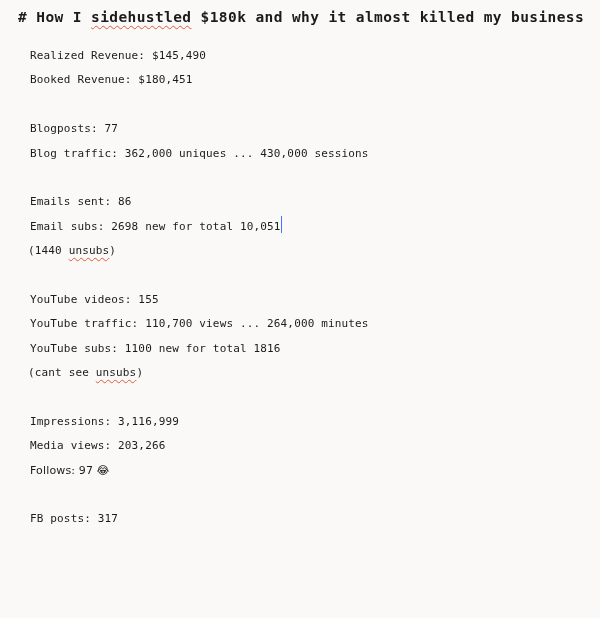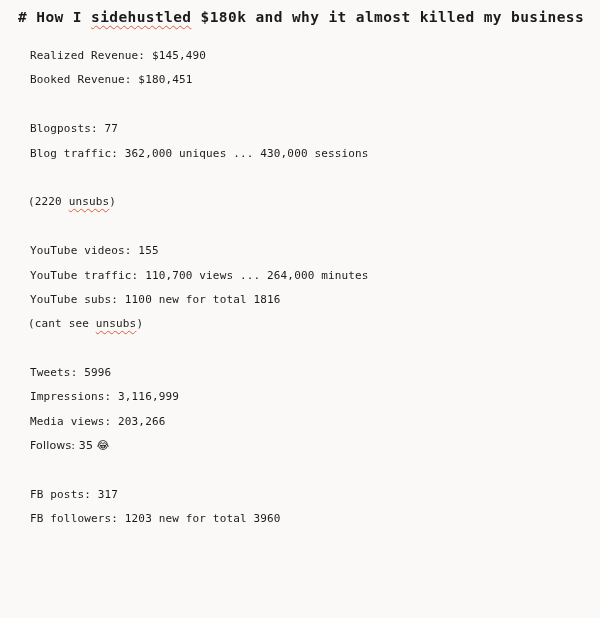--- a/index.html
+++ b/index.html
@@ -78,29 +78,29 @@
   <div class="title-line"><span class="hash"># </span><span>How I </span><span class="spell">sidehustled</span><span> $180k and why it almost killed my business</span></div>
 
   <div class="body-area">
 
     <div class="line">Realized Revenue: $145,490</div>
     <div class="line">Booked Revenue: $180,451</div>
     <div class="line blank"></div>
     <div class="line">Blogposts: 77</div>
     <div class="line">Blog traffic: 362,000 uniques ... 430,000 sessions</div>
     <div class="line blank"></div>
-    <div class="line indent-note"><span>(2220 </span><span class="spell">unsubs</span><span>)</span></div>
+    <div class="line">Emails sent: 86</div>
+    <div class="line"><span>Email subs: 2698 new for total 10,051</span><span class="caret"></span></div>
+    <div class="line indent-note"><span>(1440 </span><span class="spell">unsubs</span><span>)</span></div>
     <div class="line blank"></div>
     <div class="line">YouTube videos: 155</div>
     <div class="line">YouTube traffic: 110,700 views ... 264,000 minutes</div>
     <div class="line">YouTube subs: 1100 new for total 1816</div>
     <div class="line indent-note"><span>(cant see </span><span class="spell">unsubs</span><span>)</span></div>
     <div class="line blank"></div>
-    <div class="line">Tweets: 5996</div>
     <div class="line">Impressions: 3,116,999</div>
     <div class="line">Media views: 203,266</div>
-    <div class="line emoji">Follows: 35 😂</div>
+    <div class="line emoji">Follows: 97 😂</div>
     <div class="line blank"></div>
     <div class="line">FB posts: 317</div>
-    <div class="line">FB followers: 1203 new for total 3960</div>
 
   </div>
 </div>
 
 </body></html>

